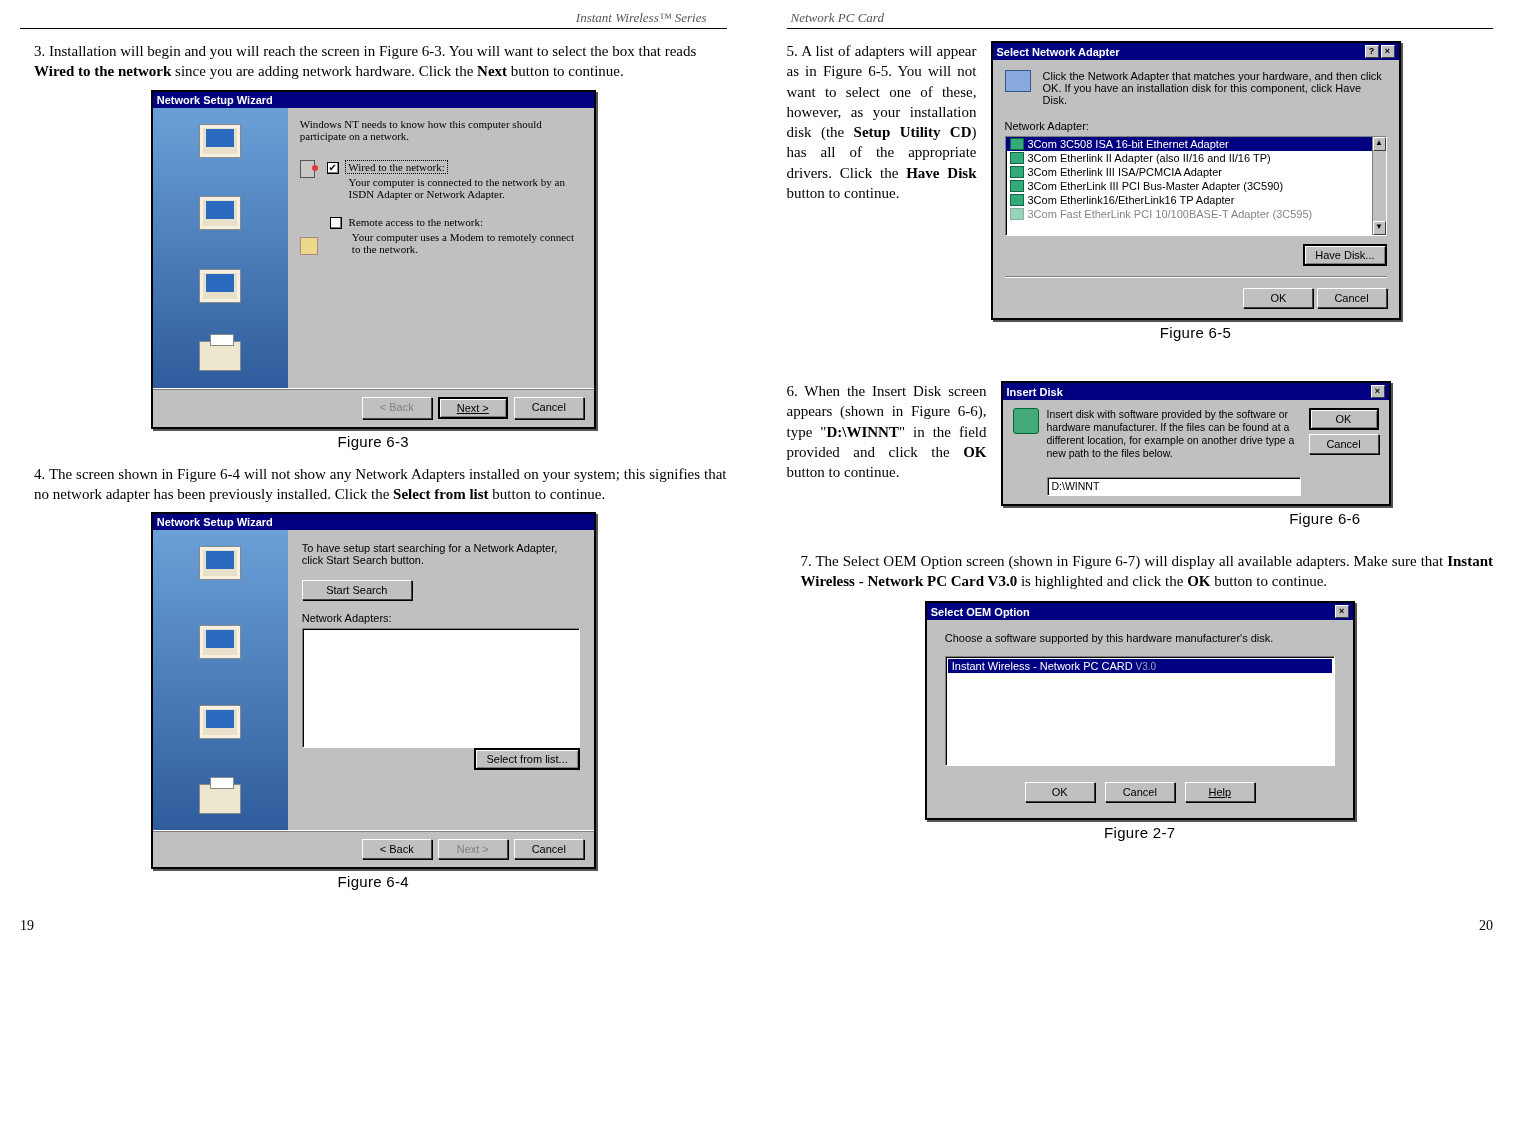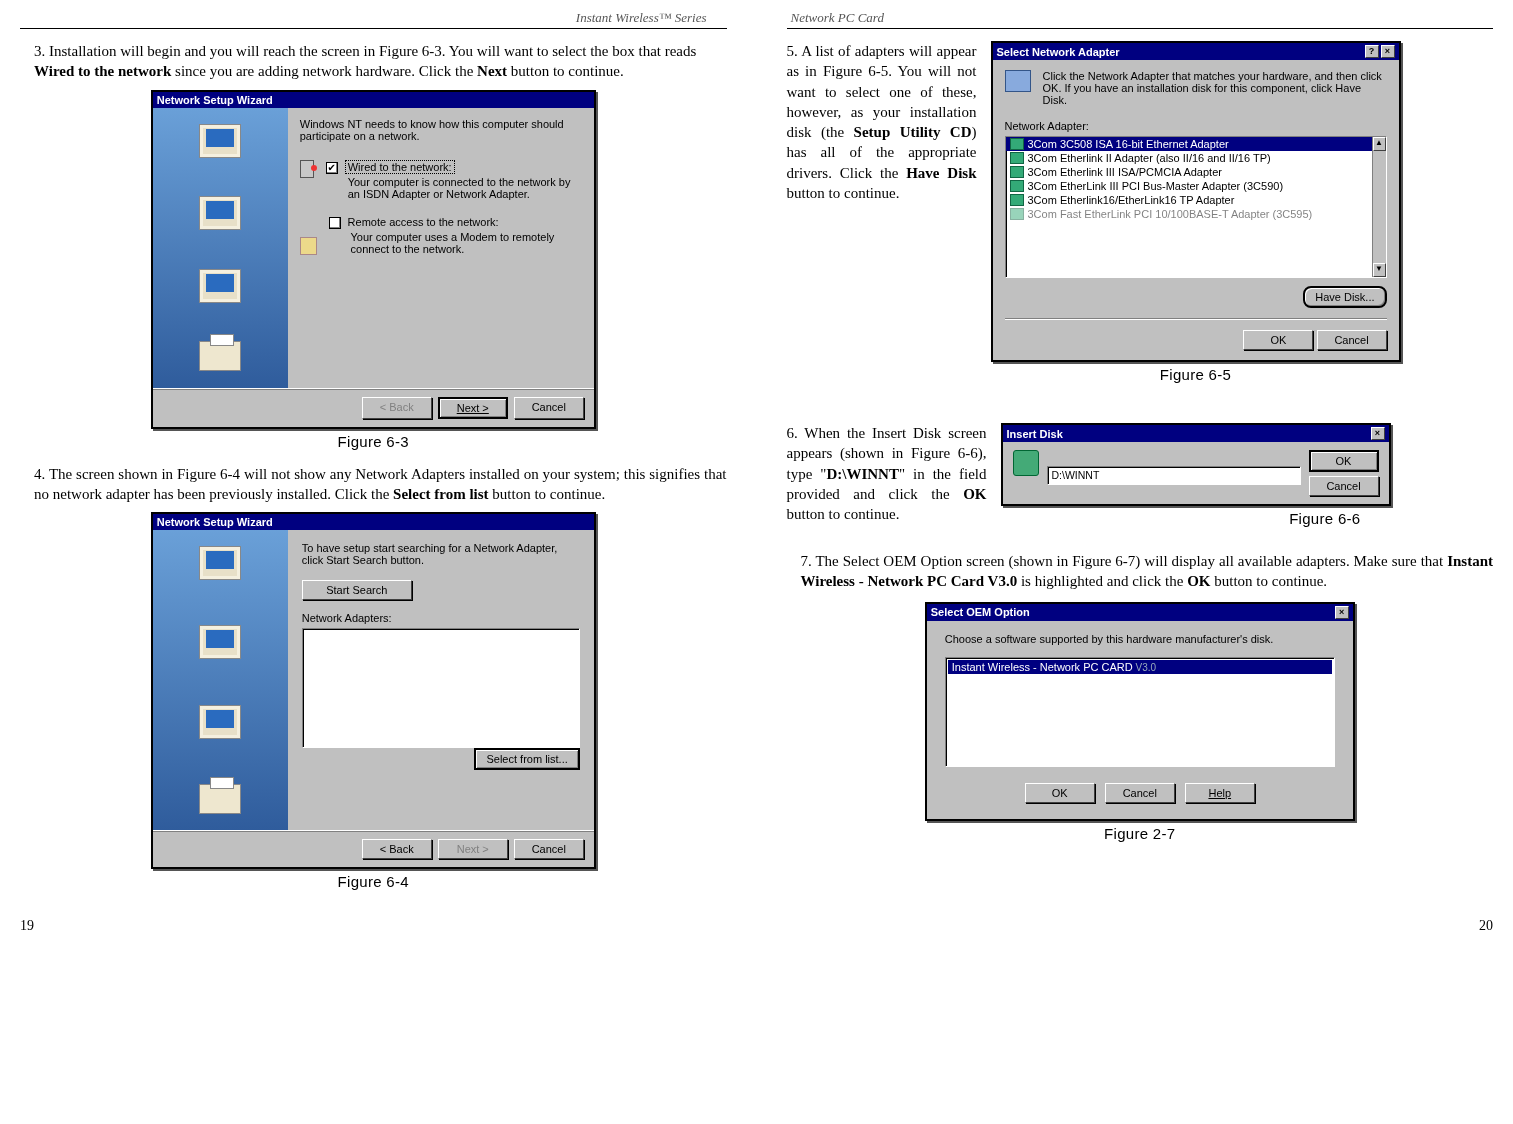--- a/index.html
+++ b/index.html
@@ -104,21 +104,21 @@
 
   
   .fig63 { width: 445px; }
   .fig63 .banner-left {
     width: 135px; background: linear-gradient(#6aa0d8,#2f5c9c);
     position: relative;
   }
   .fig63 .content63 {
     display:flex; min-height: 280px;
   }
-  .fig63 .right63 { flex:1; padding: 10px 12px; }
+  .fig63 .right63 { flex:1; padding: 10px 12px; font-family: Liberation Serif, serif; }
   .comp-icon {
     width: 42px; height: 34px; background:#e8e0c8;
     border:1px solid #888; position:relative; margin:6px;
     box-shadow: inset 0 0 0 3px #f5f0df;
   }
   .comp-icon::after{
     content:""; position:absolute; left:6px; top:4px; right:6px; bottom:10px;
     background:#2a6bbf;
   }
   .printer-icon{
@@ -138,21 +138,21 @@
   .fig64 .right64 { flex:1; padding: 12px 14px; }
   .listbox {
     height: 120px; margin-top:4px;
   }
 
   
   .step5-wrap { display:flex; gap:14px; align-items:flex-start; }
   .step5-text { flex: 0 0 190px; text-align: justify; }
   .fig65 { width: 410px; }
   .fig65 .body65 { padding: 10px 12px; }
-  .adapter-list { height: 142px; overflow:hidden; position:relative; margin-top:4px;}
+  .adapter-list { height: 100px; overflow:hidden; position:relative; margin-top:4px;}
   .adapter-list .item { padding:1px 4px; display:flex; align-items:center; gap:4px;}
   .net-ico { width:14px;height:12px;background:#3a7; border:1px solid #164; display:inline-block;}
   .adapter-sel { background:#000080; color:#fff; }
   .scroll { position:absolute; right:0; top:0; bottom:0; width:14px; background:#c0c0c0; border-left:1px solid #808080;}
   .scroll .arr { height:14px; background:#c0c0c0; border:1px solid #fff; border-right-color:#404040;border-bottom-color:#404040; font-size:8px; text-align:center;}
   .hr { height:2px; background:#808080; border-bottom:1px solid #fff; margin: 10px 0;}
 
   
   .step6-wrap { display:flex; gap:14px; align-items:flex-start; margin-top:26px;}
   .step6-text { flex: 0 0 200px; text-align: justify; }
@@ -324,21 +324,21 @@
                   <span class="net-ico"></span>
                   <span>3Com Fast EtherLink PCI 10/100BASE-T Adapter (3C595)</span>
                 </div>
               <div class="scroll">
                 <div class="arr">▲</div>
                 <div style="flex:1"></div>
                 <div class="arr" style="position:absolute;bottom:0;left:0;right:0;">▼</div>
               </div>
             </div>
             <div style="text-align:right;margin-top:8px;">
-              <div class="win-btn def" style="display:inline-block;border-radius:8px;">Have Disk...</div>
+              <div class="win-btn def" style="display:inline-block;">Have Disk...</div>
             </div>
             <div class="hr"></div>
             <div style="text-align:right;">
               <span class="win-btn" style="display:inline-block;">OK</span>
               <span class="win-btn" style="display:inline-block;">Cancel</span>
             </div>
           </div>
         </div>
         <div class="fig-caption">Figure 6-5</div>
       </div>
@@ -352,20 +352,21 @@
         <div class="win-dialog fig66">
           <div class="titlebar">
             <span>Insert Disk</span>
             <span class="tb-btns">
                 <span class="tb-btn">×</span>
               </span>
           </div>
           <div class="body66">
             <span class="disk-ico"></span>
             <div class="msg">
+              <div>Insert disk with software provided by the software or hardware manufacturer. If the files can be found at a different location, for example on another drive type a new path to the files below.</div>
               <div class="sunken path66" style="padding:2px 4px;margin-top:16px;">D:\WINNT</div>
             </div>
             <div class="btncol">
               <div class="win-btn def">OK</div>
               <div class="win-btn">Cancel</div>
             </div>
           </div>
         </div>
         <div class="fig-caption" style="text-align:right;padding-right:30px;">Figure 6-6</div>
       </div>

